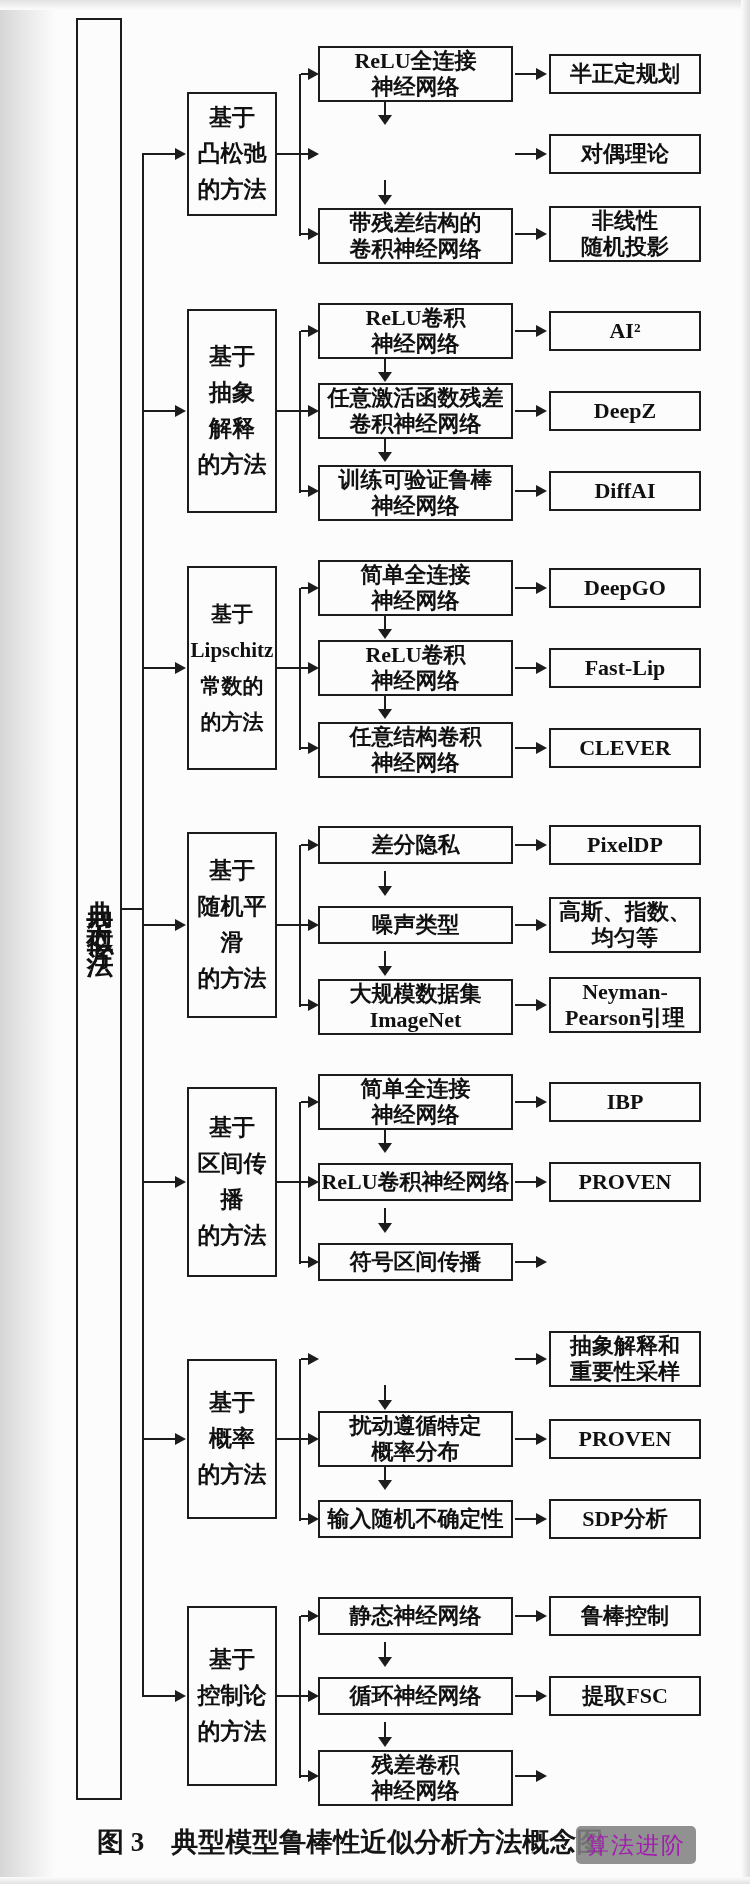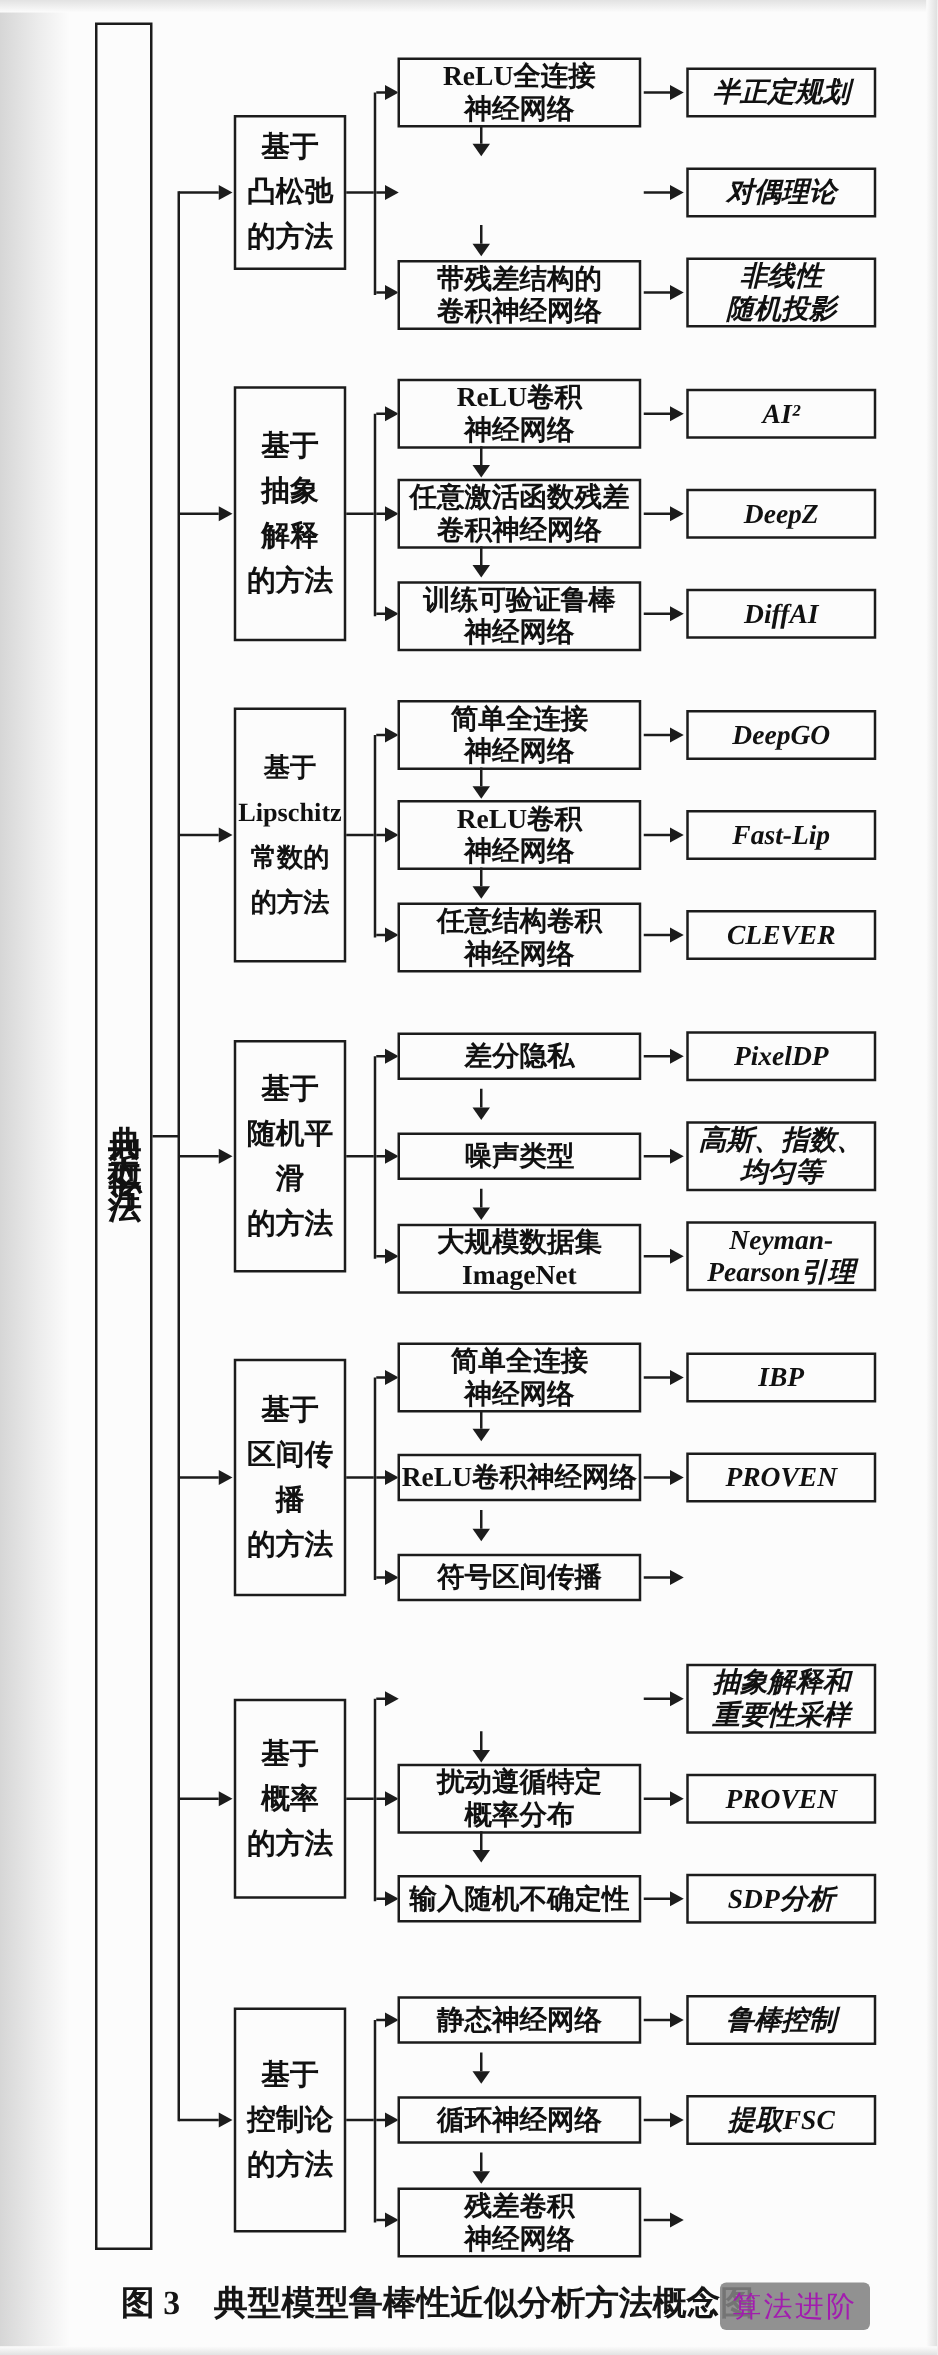--- a/index.html
+++ b/index.html
@@ -29,21 +29,21 @@
   .cat{left:187px;width:90px;font-size:23px;line-height:36px;}
   .cat0{top:58px;height:124px;}
   .cat1{top:18px;height:204px;}
   .cat2{top:18px;height:204px;font-size:21px;}
   .cat3{top:27px;height:186px;}
   .cat4{top:25px;height:190px;}
   .cat5{top:40px;height:160px;}
   .cat6{top:30px;height:180px;}
 
   .mid{left:318px;width:195px;font-size:22px;line-height:26px;}
-  .rb{left:549px;width:152px;font-size:22px;line-height:26px;font-style:italic;}
+  .rb{left:549px;width:152px;font-size:22px;line-height:26px;}
   .mid.h2{height:56px}.mid.h1{height:38px}
   .rb.h2{height:56px}.rb.h1{height:40px}
   .mid.h2.r0{top:12px}.mid.h2.r1{top:92px}.mid.h2.r2{top:174px}
   .mid.h1.r0{top:21px}.mid.h1.r1{top:101px}.mid.h1.r2{top:181px}
   .rb.h2.r0{top:12px}.rb.h2.r1{top:92px}.rb.h2.r2{top:172px}
   .rb.h1.r0{top:20px}.rb.h1.r1{top:100px}.rb.h1.r2{top:180px}
 
   
   .hline{position:absolute;height:2px;background:#1c1c1c;}
   .arrow-r{position:absolute;height:2px;background:#1c1c1c;}

